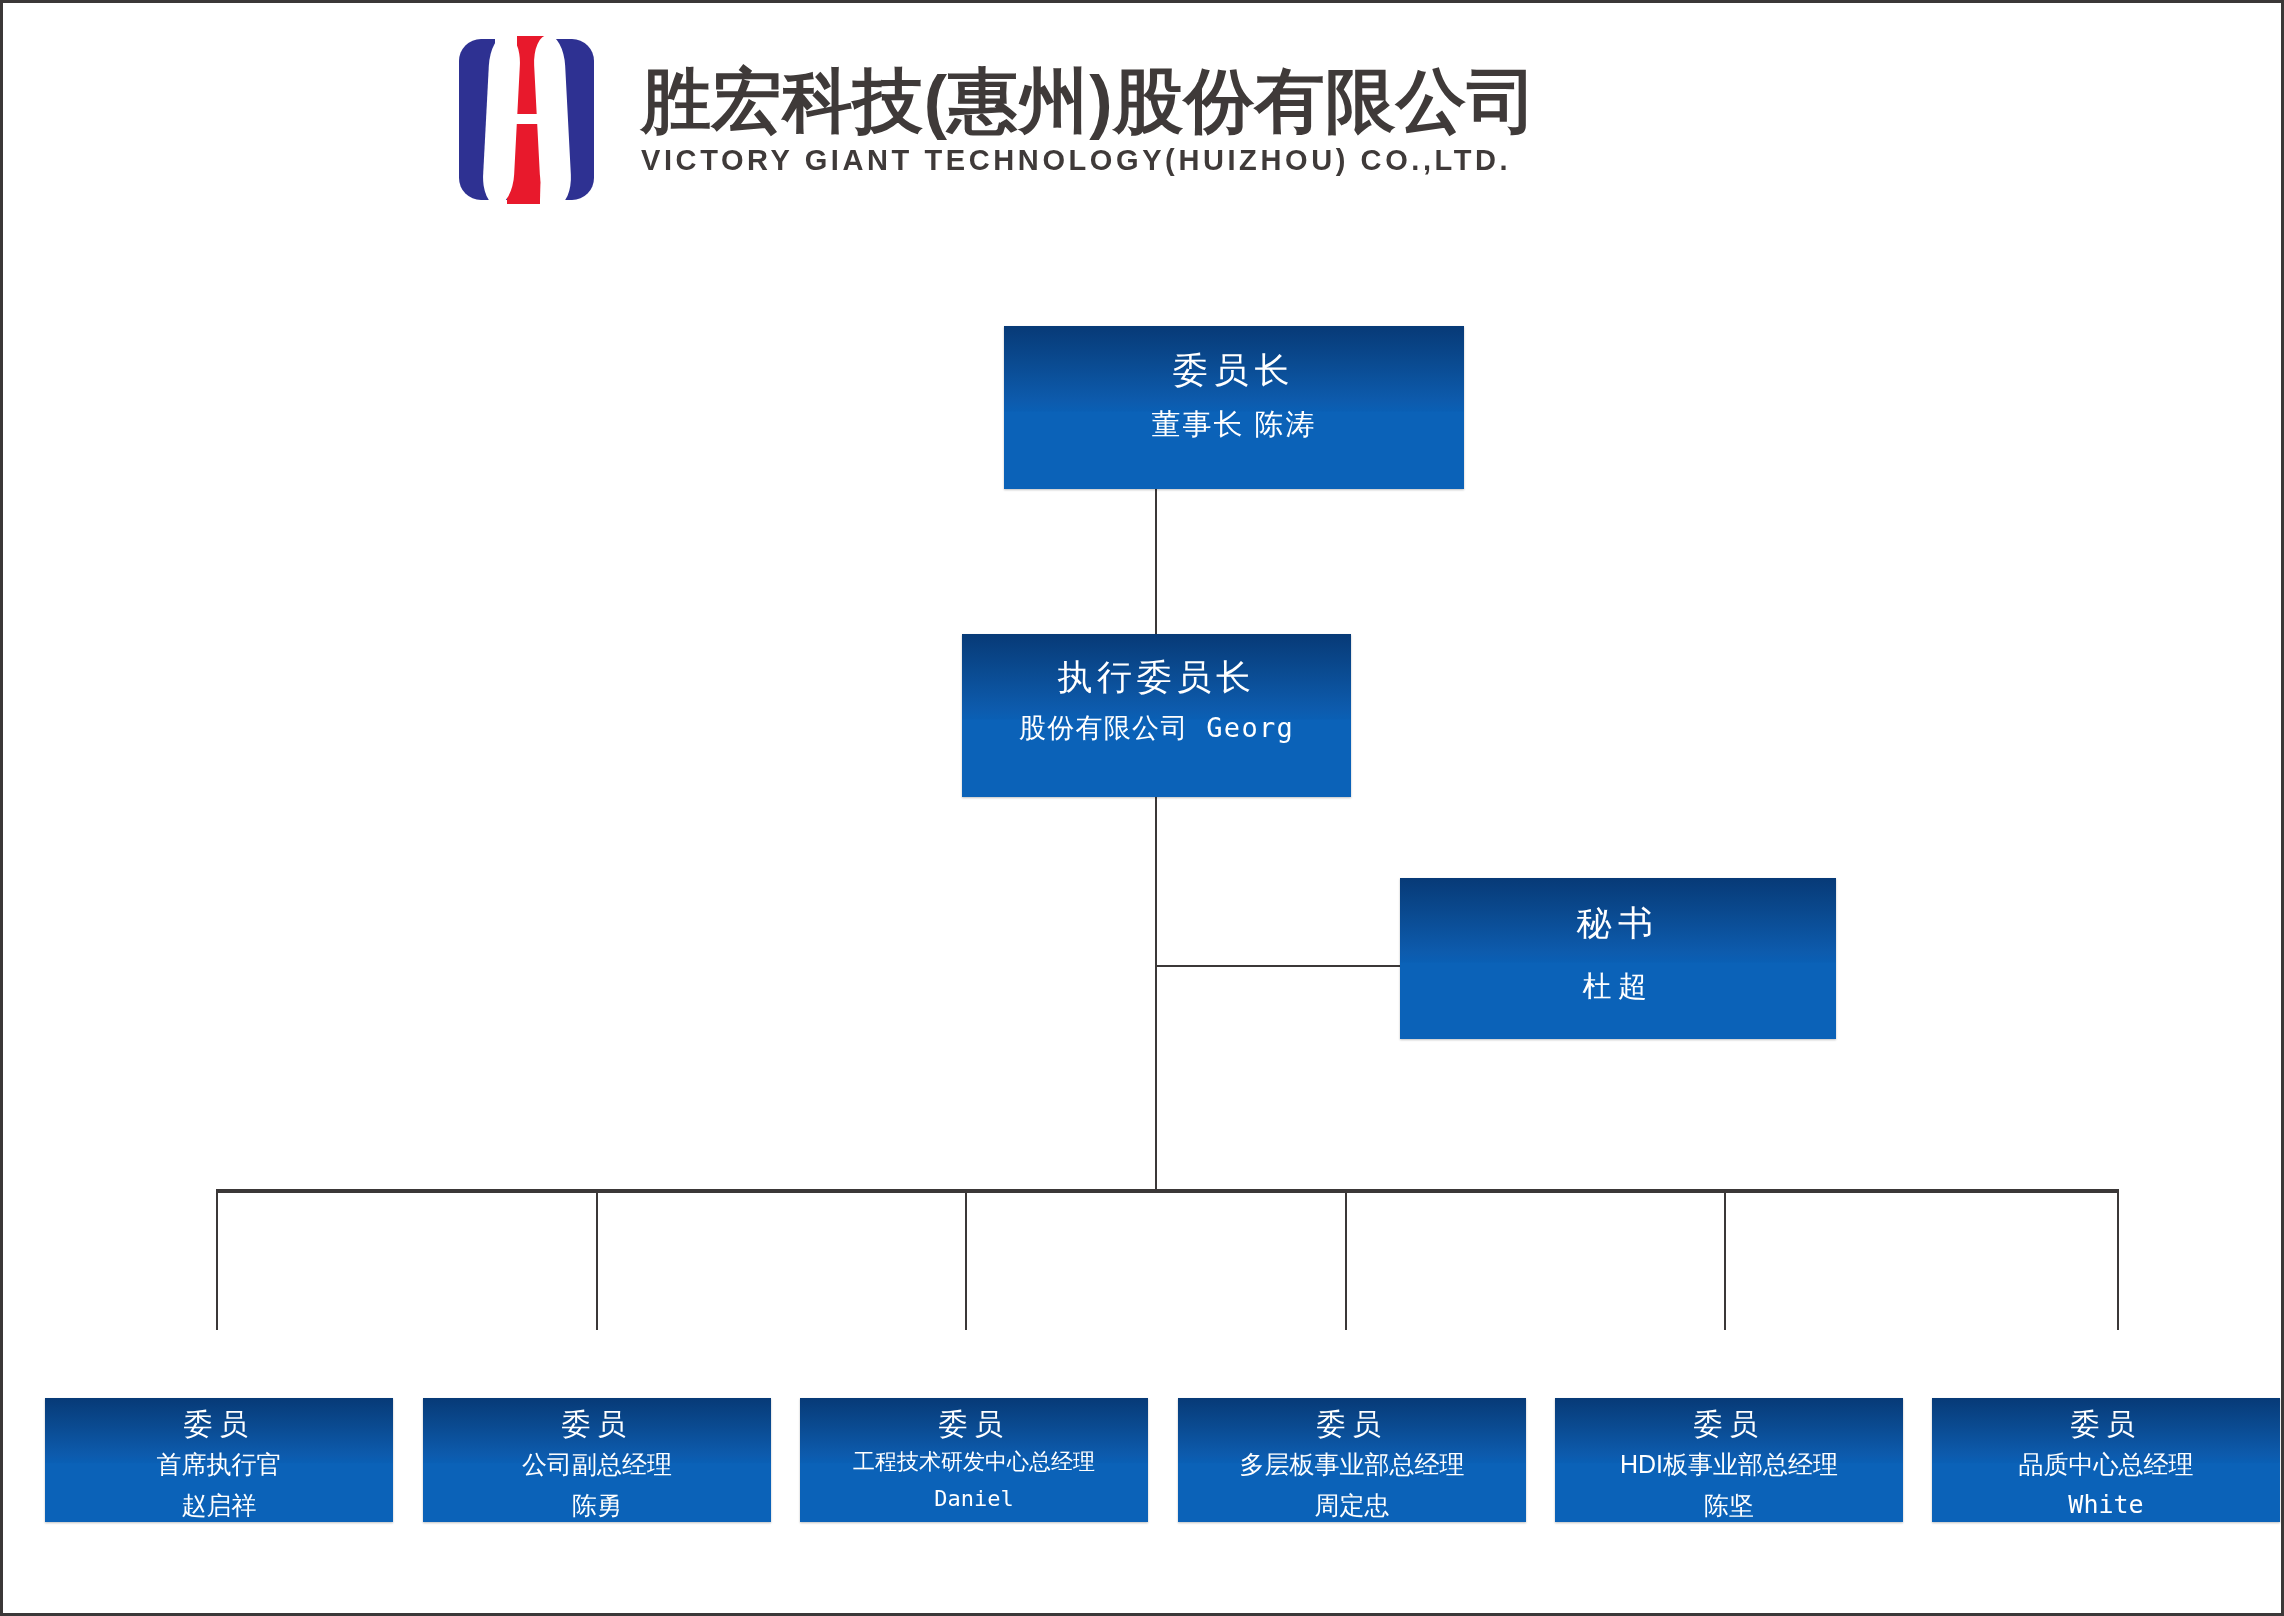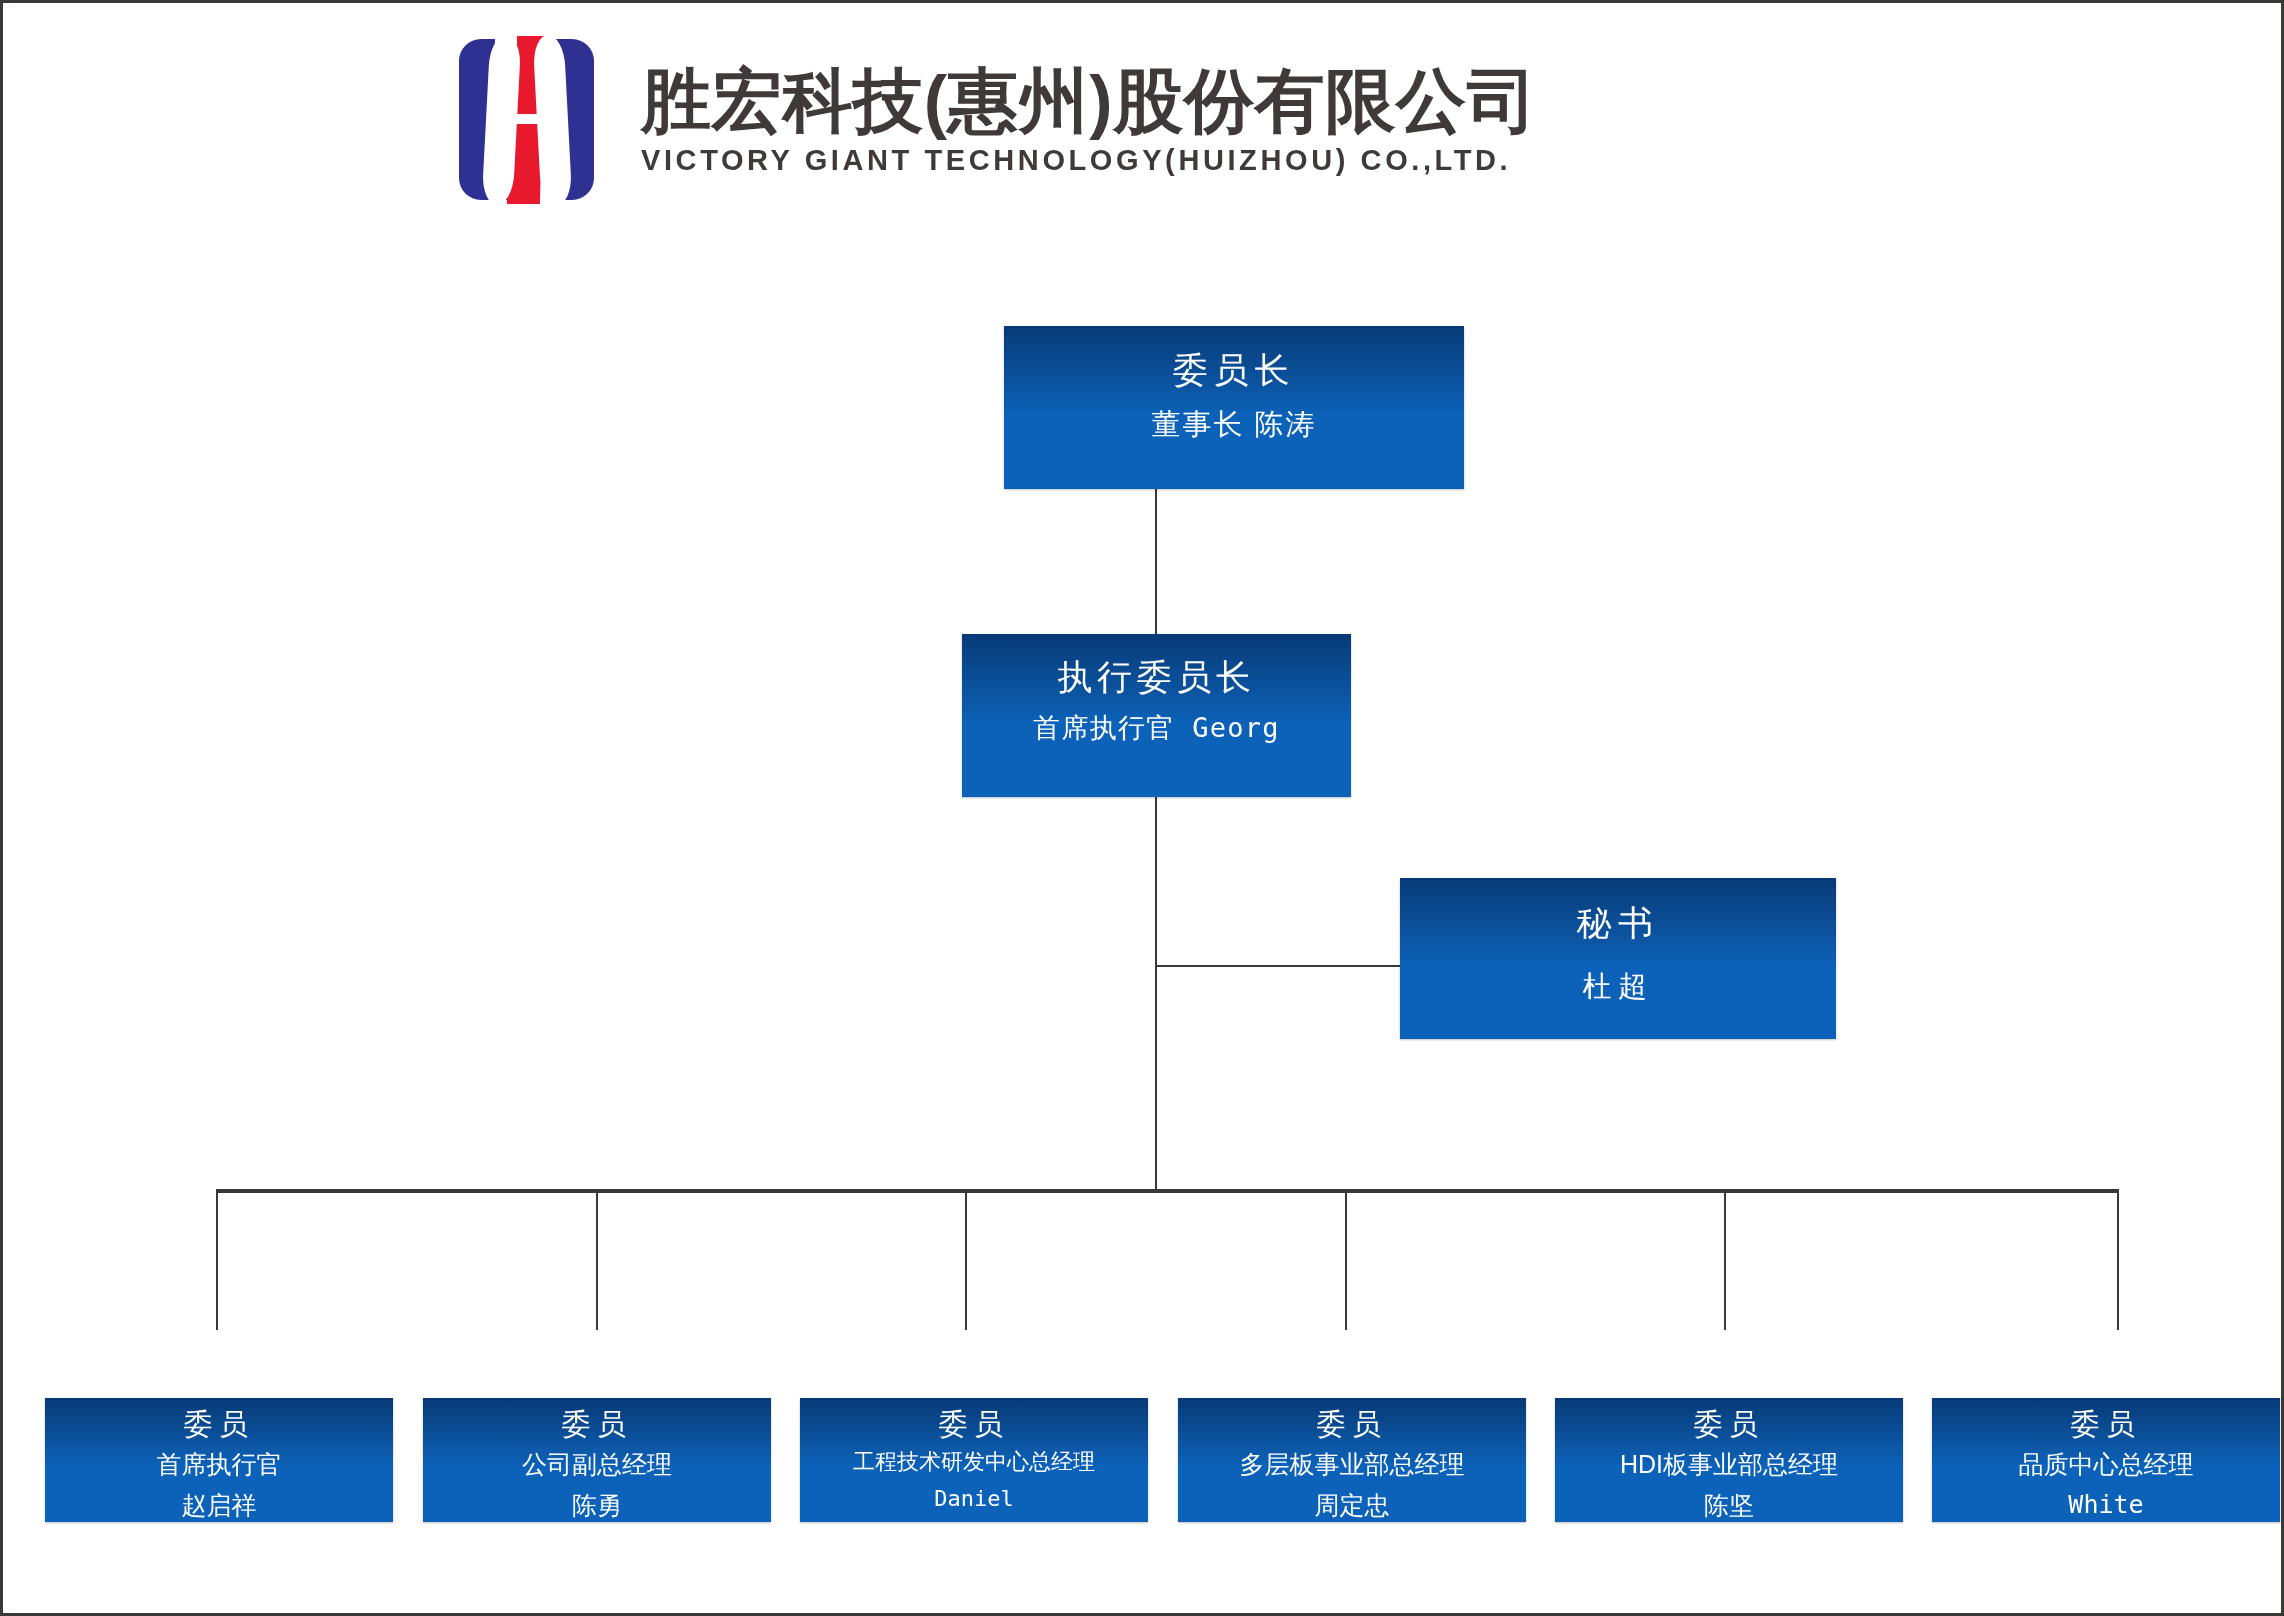--- a/index.html
+++ b/index.html
@@ -229,21 +229,21 @@
   <div class="conn conn-v" style="left:1721px; top:1186px; height:141px;"></div>
   <div class="conn conn-v" style="left:2114px; top:1186px; height:141px;"></div>
 
   <div class="node" id="node-chairman">
     <div class="node-title">委员长</div>
     <div class="node-sub">董事长 陈涛</div>
   </div>
 
   <div class="node" id="node-exec">
     <div class="node-title">执行委员长</div>
-    <div class="node-sub mono">首席执行官 Georg</div>
+    <div class="node-sub mono">股份有限公司 Georg</div>
   </div>
 
   <div class="node" id="node-secretary">
     <div class="node-title">秘书</div>
     <div class="node-sub">杜超</div>
   </div>
 
   <div class="node leaf" style="left:42px;">
     <div class="node-title">委员</div>
     <div class="node-sub">首席执行官</div>

